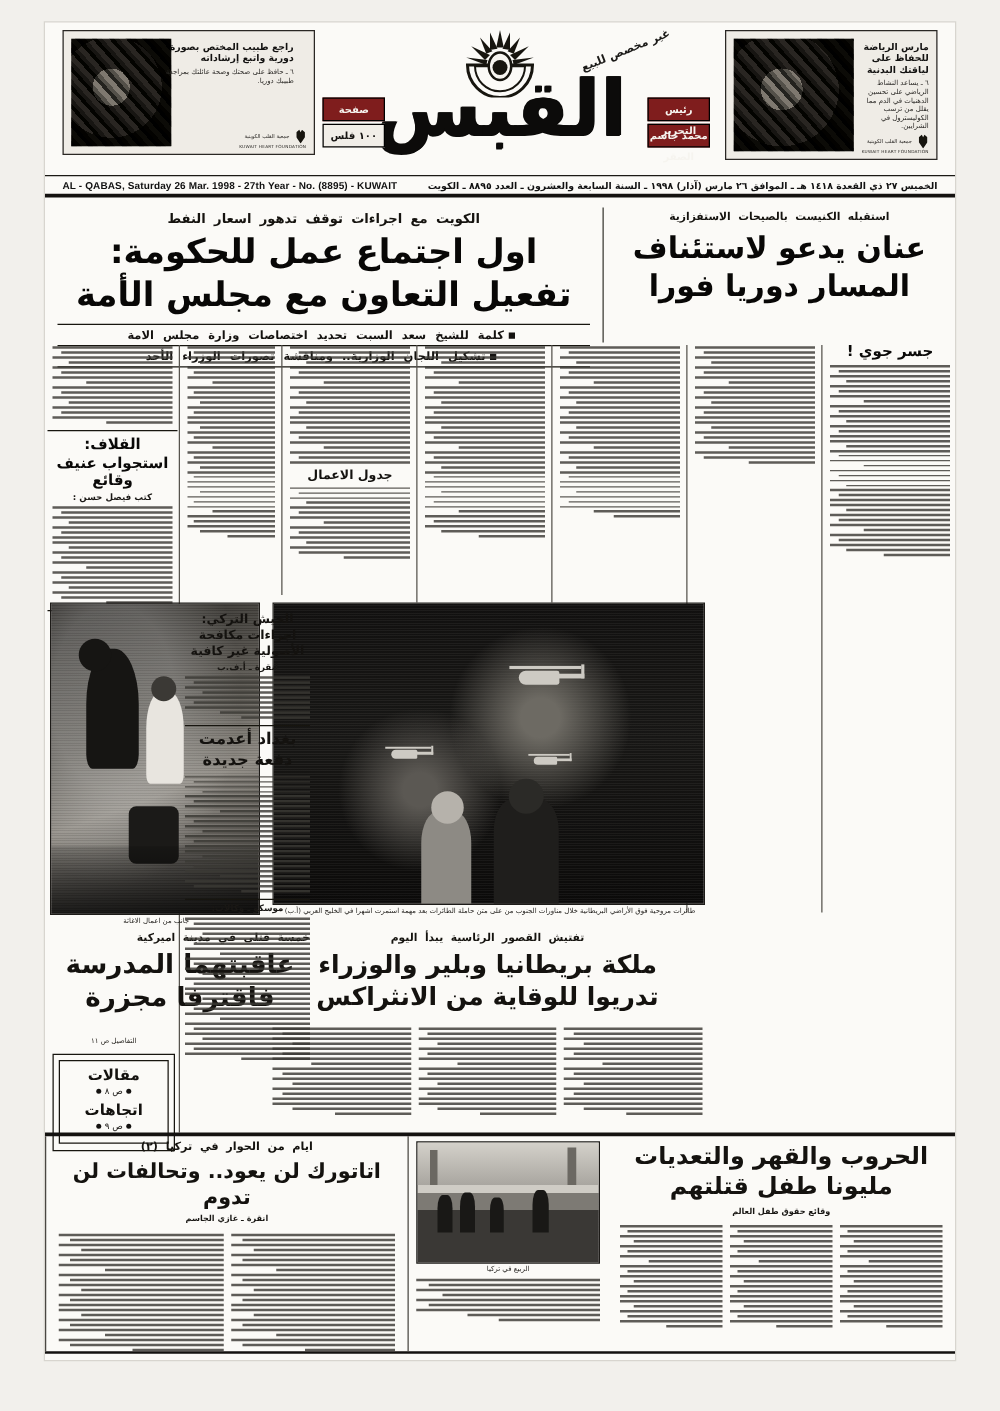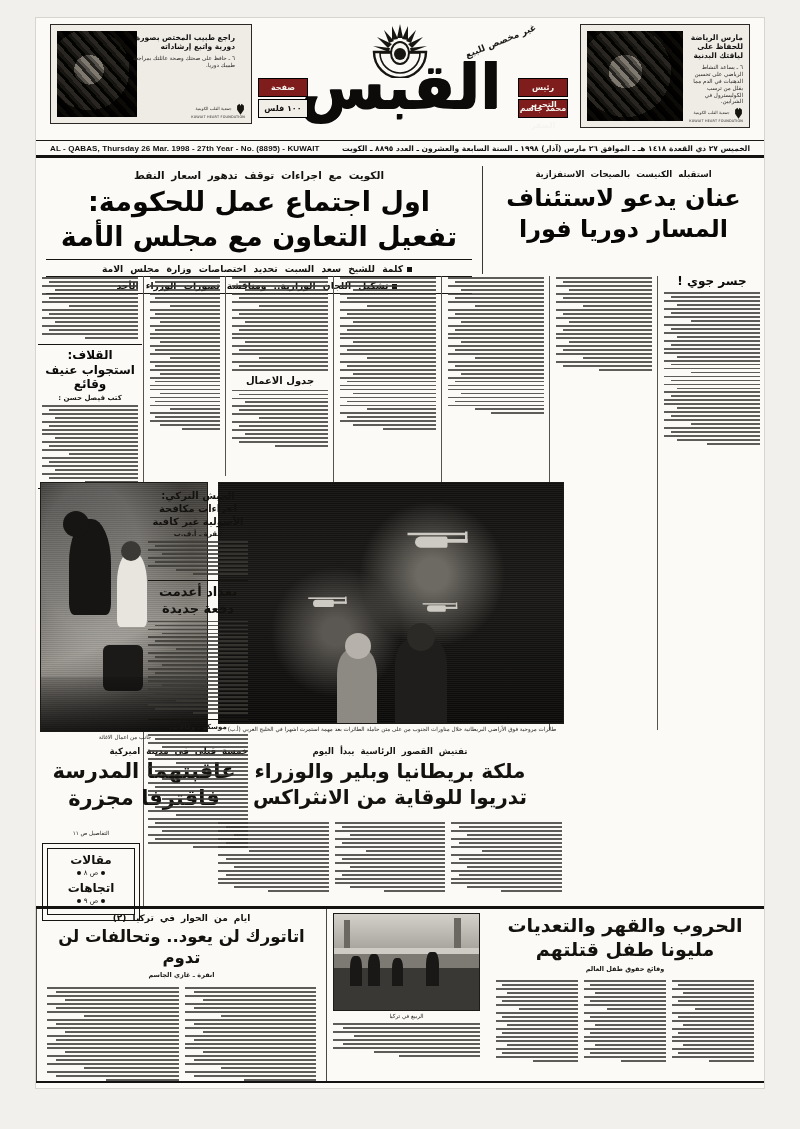--- a/index.html
+++ b/index.html
@@ -357,21 +357,21 @@
           <span>جمعية القلب الكويتية</span>
           <div class="en">KUWAIT HEART FOUNDATION</div>
         </div>
       </div>
     </div>
 
     <div class="dateline">
       <div class="bar-top"></div>
       <div class="row">
         <div class="dl-ar">الخميس ٢٧ ذي القعدة ١٤١٨ هـ ـ الموافق ٢٦ مارس (آذار) ١٩٩٨ ـ السنة السابعة والعشرون ـ العدد ٨٨٩٥ ـ الكويت</div>
-        <div class="dl-en">AL - QABAS, Thursday 26 Mar. 1998 - 27th Year - No. (8895) - KUWAIT</div>
+        <div class="dl-en">AL - QABAS, Saturday 26 Mar. 1998 - 27th Year - No. (8895) - KUWAIT</div>
       </div>
       <div class="bar-bot"></div>
     </div>
 
     <div class="headband">
       <div class="hb-main">
         <div class="kicker">الكويت مع اجراءات توقف تدهور اسعار النفط</div>
         <div class="h-main">اول اجتماع عمل للحكومة:</div>
         <div class="h-main" style="margin-top:0">تفعيل التعاون مع مجلس الأمة</div>
         <div class="bullets">

